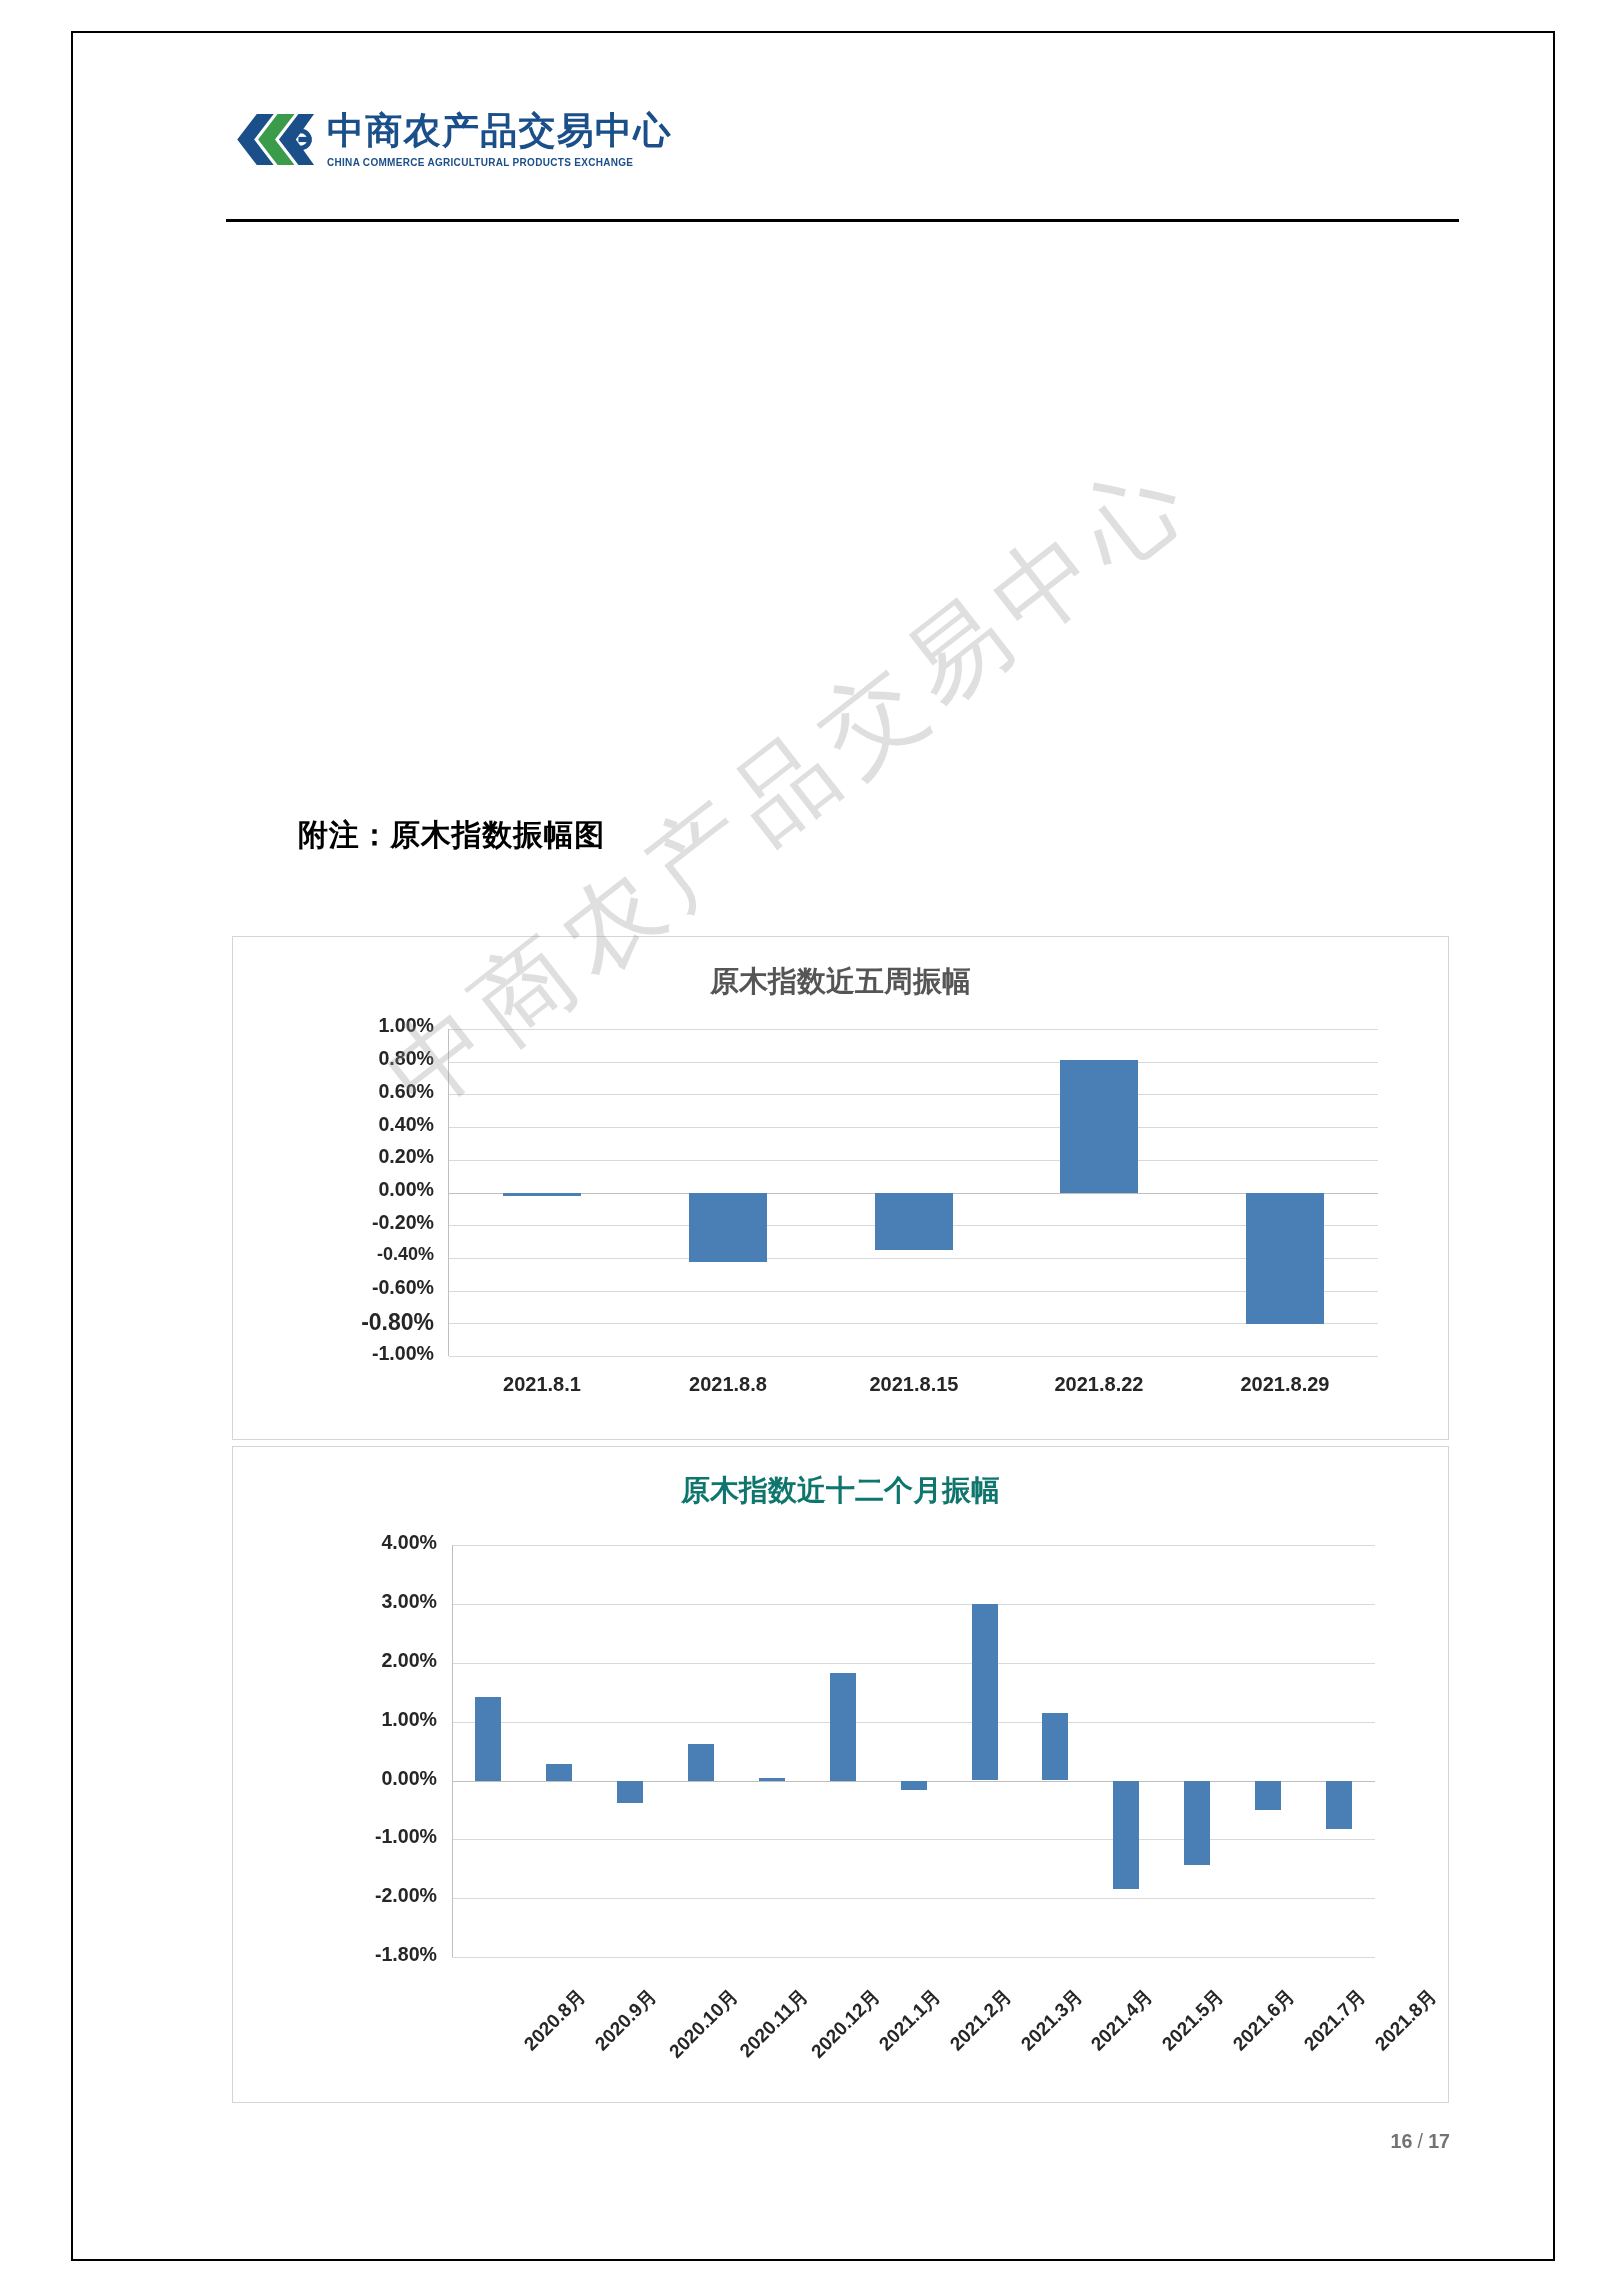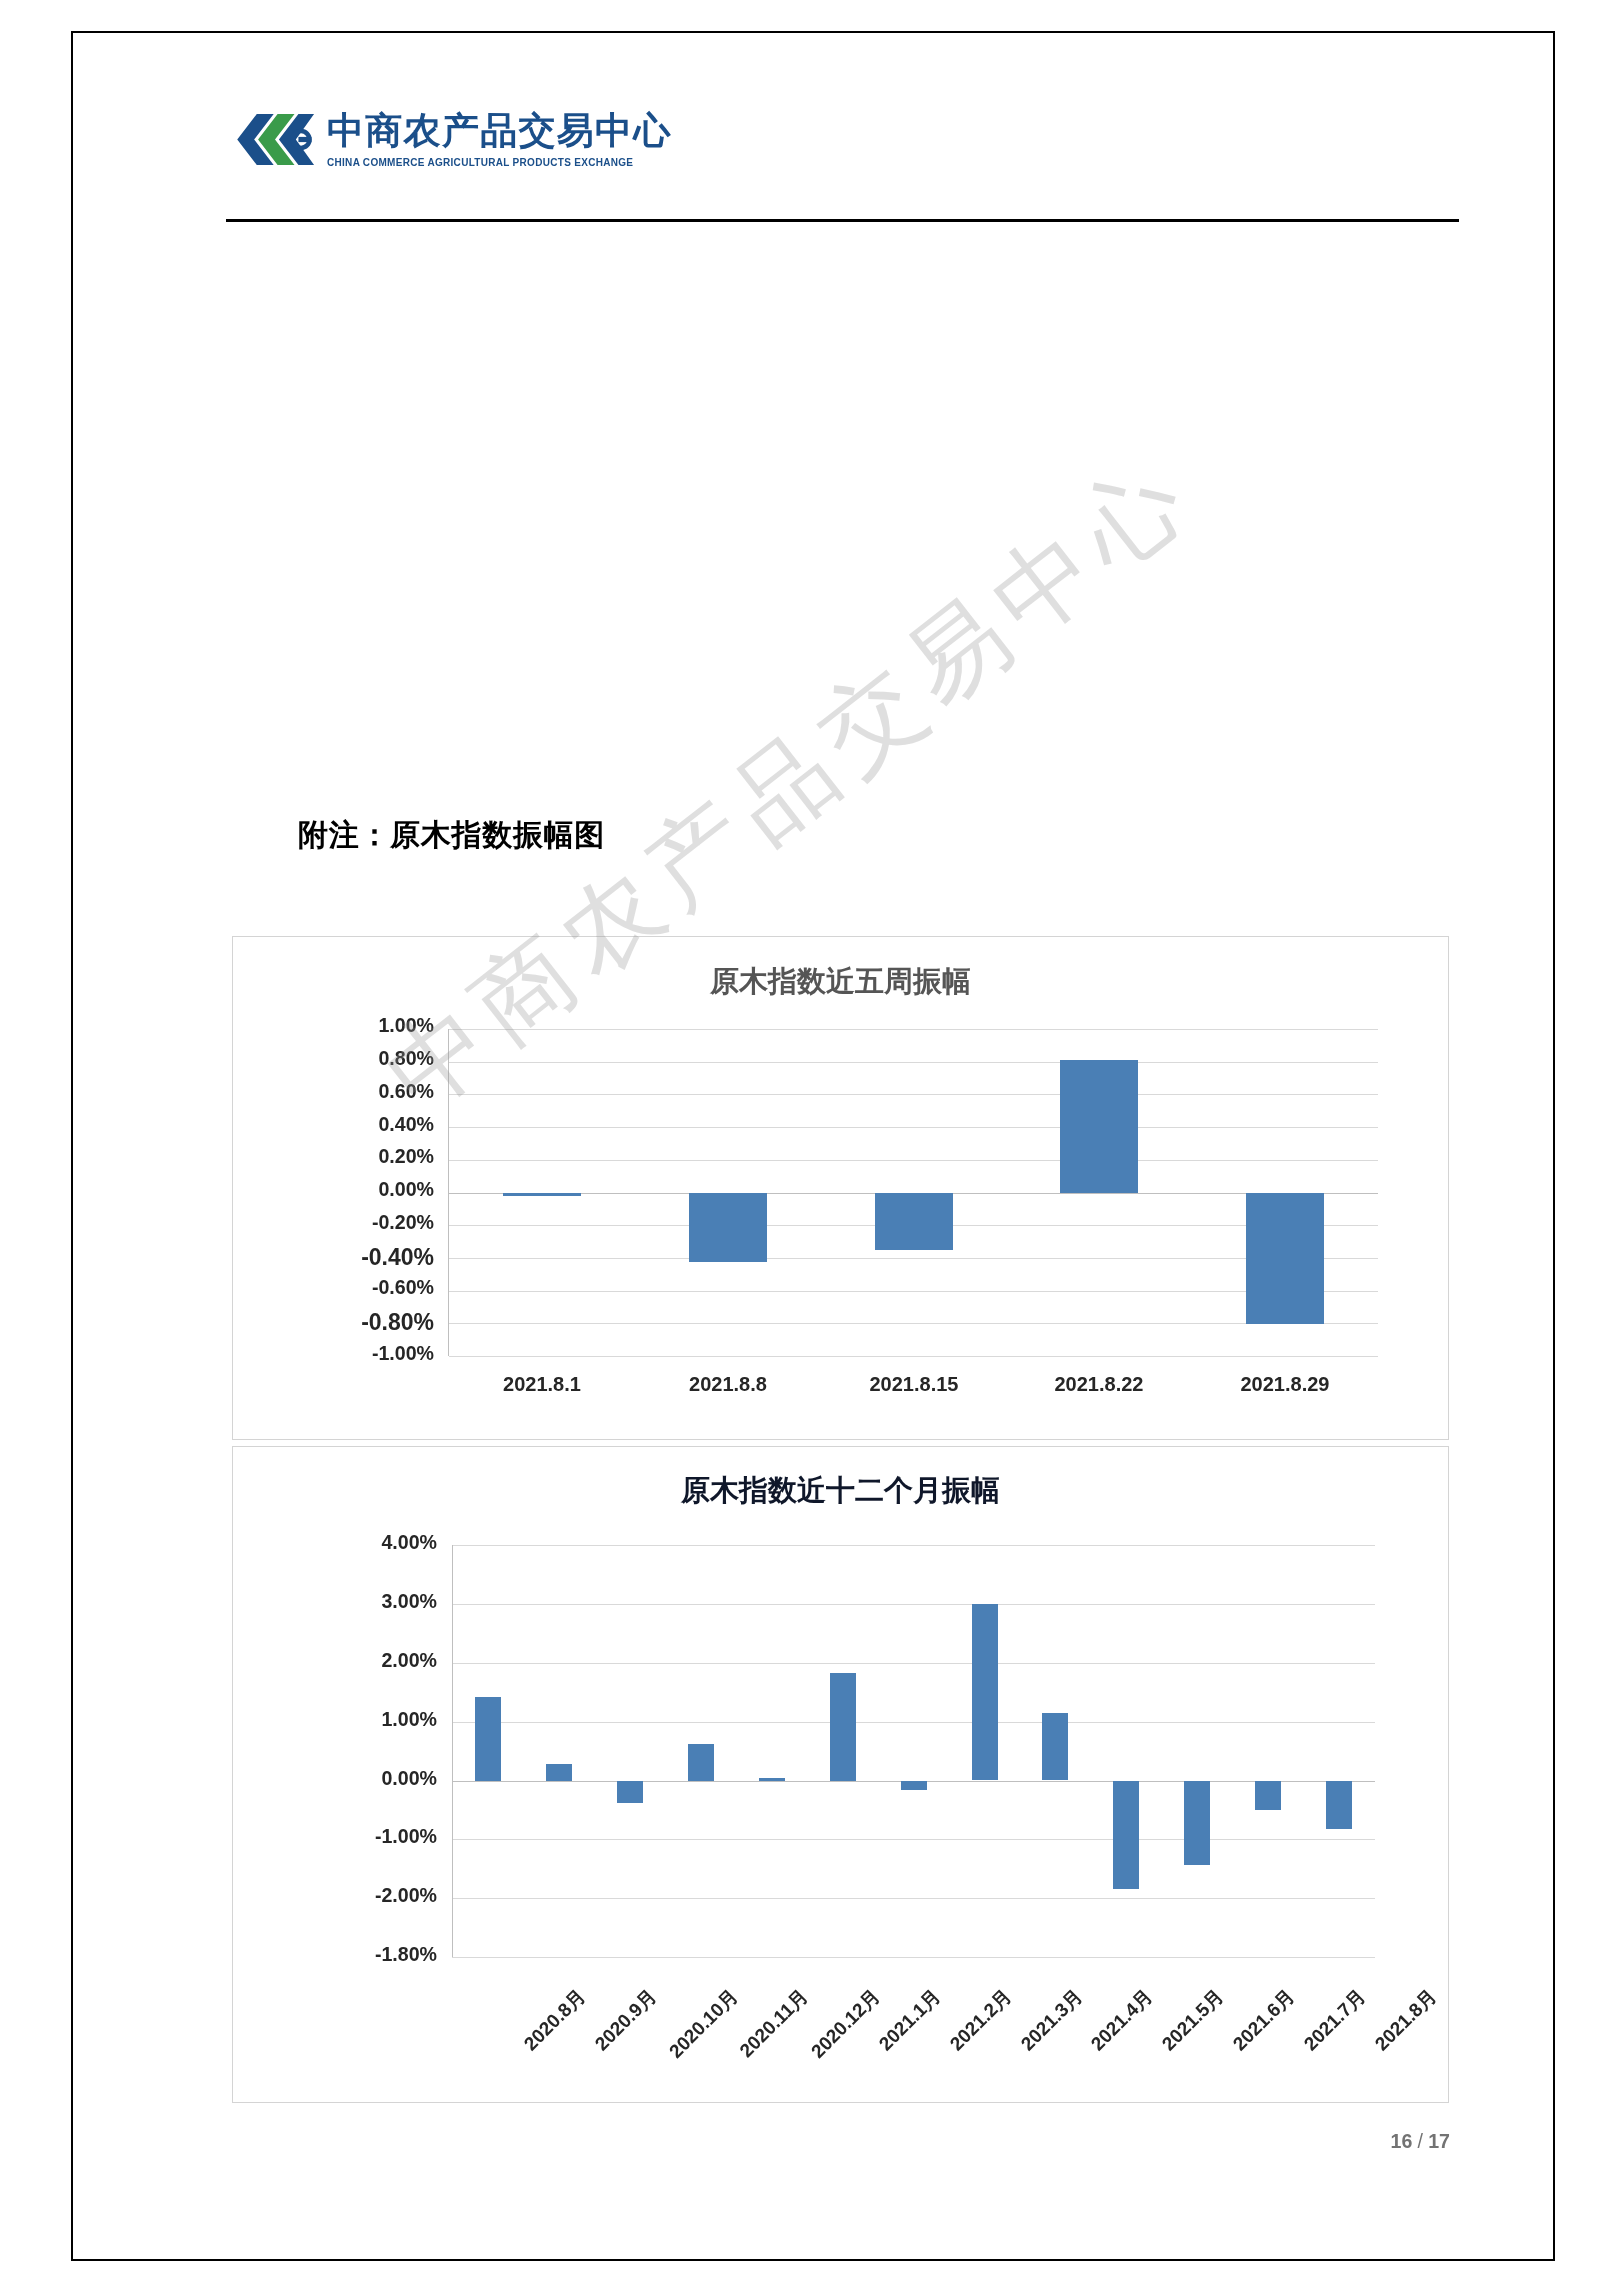--- a/index.html
+++ b/index.html
@@ -120,21 +120,21 @@
     color: #404040;
   }
   #chart1 .chart-title {
     top: 25px;
     font-size: 29px;
     color: #555555;
   }
   #chart2 .chart-title {
     top: 23.6px;
     font-size: 29px;
-    color: #0f172a;
+    color: #0f766e;
   }
 
   .plot {
     position: absolute;
   }
   .gridline {
     position: absolute;
     left: 0;
     height: 0.7px;
     background: #d9d9d9;
@@ -255,21 +255,21 @@
         <div class="bar" style="left: 797px; top: 164px; width: 78px; height: 131px; background: rgb(74, 127, 181);"></div>
       </div>
     <div id="yaxis1">
         <div class="ytick" style="left: 77px; top: 77px; width: 124px; font-size: 19.6px;">1.00%</div>
         <div class="ytick" style="left: 77px; top: 110px; width: 124px; font-size: 19.6px;">0.80%</div>
         <div class="ytick" style="left: 77px; top: 143px; width: 124px; font-size: 19.6px;">0.60%</div>
         <div class="ytick" style="left: 77px; top: 176px; width: 124px; font-size: 19.6px;">0.40%</div>
         <div class="ytick" style="left: 77px; top: 208px; width: 124px; font-size: 19.6px;">0.20%</div>
         <div class="ytick" style="left: 77px; top: 241px; width: 124px; font-size: 19.6px;">0.00%</div>
         <div class="ytick" style="left: 77px; top: 274px; width: 124px; font-size: 19.6px;">-0.20%</div>
-        <div class="ytick" style="left: 77px; top: 307px; width: 124px; font-size: 23px;">-0.40%</div>
+        <div class="ytick" style="left: 77px; top: 307px; width: 124px; font-size: 18px;">-0.40%</div>
         <div class="ytick" style="left: 77px; top: 339px; width: 124px; font-size: 19.6px;">-0.60%</div>
         <div class="ytick" style="left: 77px; top: 372px; width: 124px; font-size: 23px;">-0.80%</div>
         <div class="ytick" style="left: 77px; top: 405px; width: 124px; font-size: 19.6px;">-1.00%</div>
         <div class="axis-left" style="left: 215px; top: 92px; height: 327px;"></div>
       </div>
     <div id="xaxis1">
         <div class="xtick" style="font-size: 20px; left: 216px; width: 186px; top: 436px;">2021.8.1</div>
         <div class="xtick" style="font-size: 20px; left: 402px; width: 186px; top: 436px;">2021.8.8</div>
         <div class="xtick" style="font-size: 20px; left: 588px; width: 186px; top: 436px;">2021.8.15</div>
         <div class="xtick" style="font-size: 20px; left: 773px; width: 186px; top: 436px;">2021.8.22</div>

